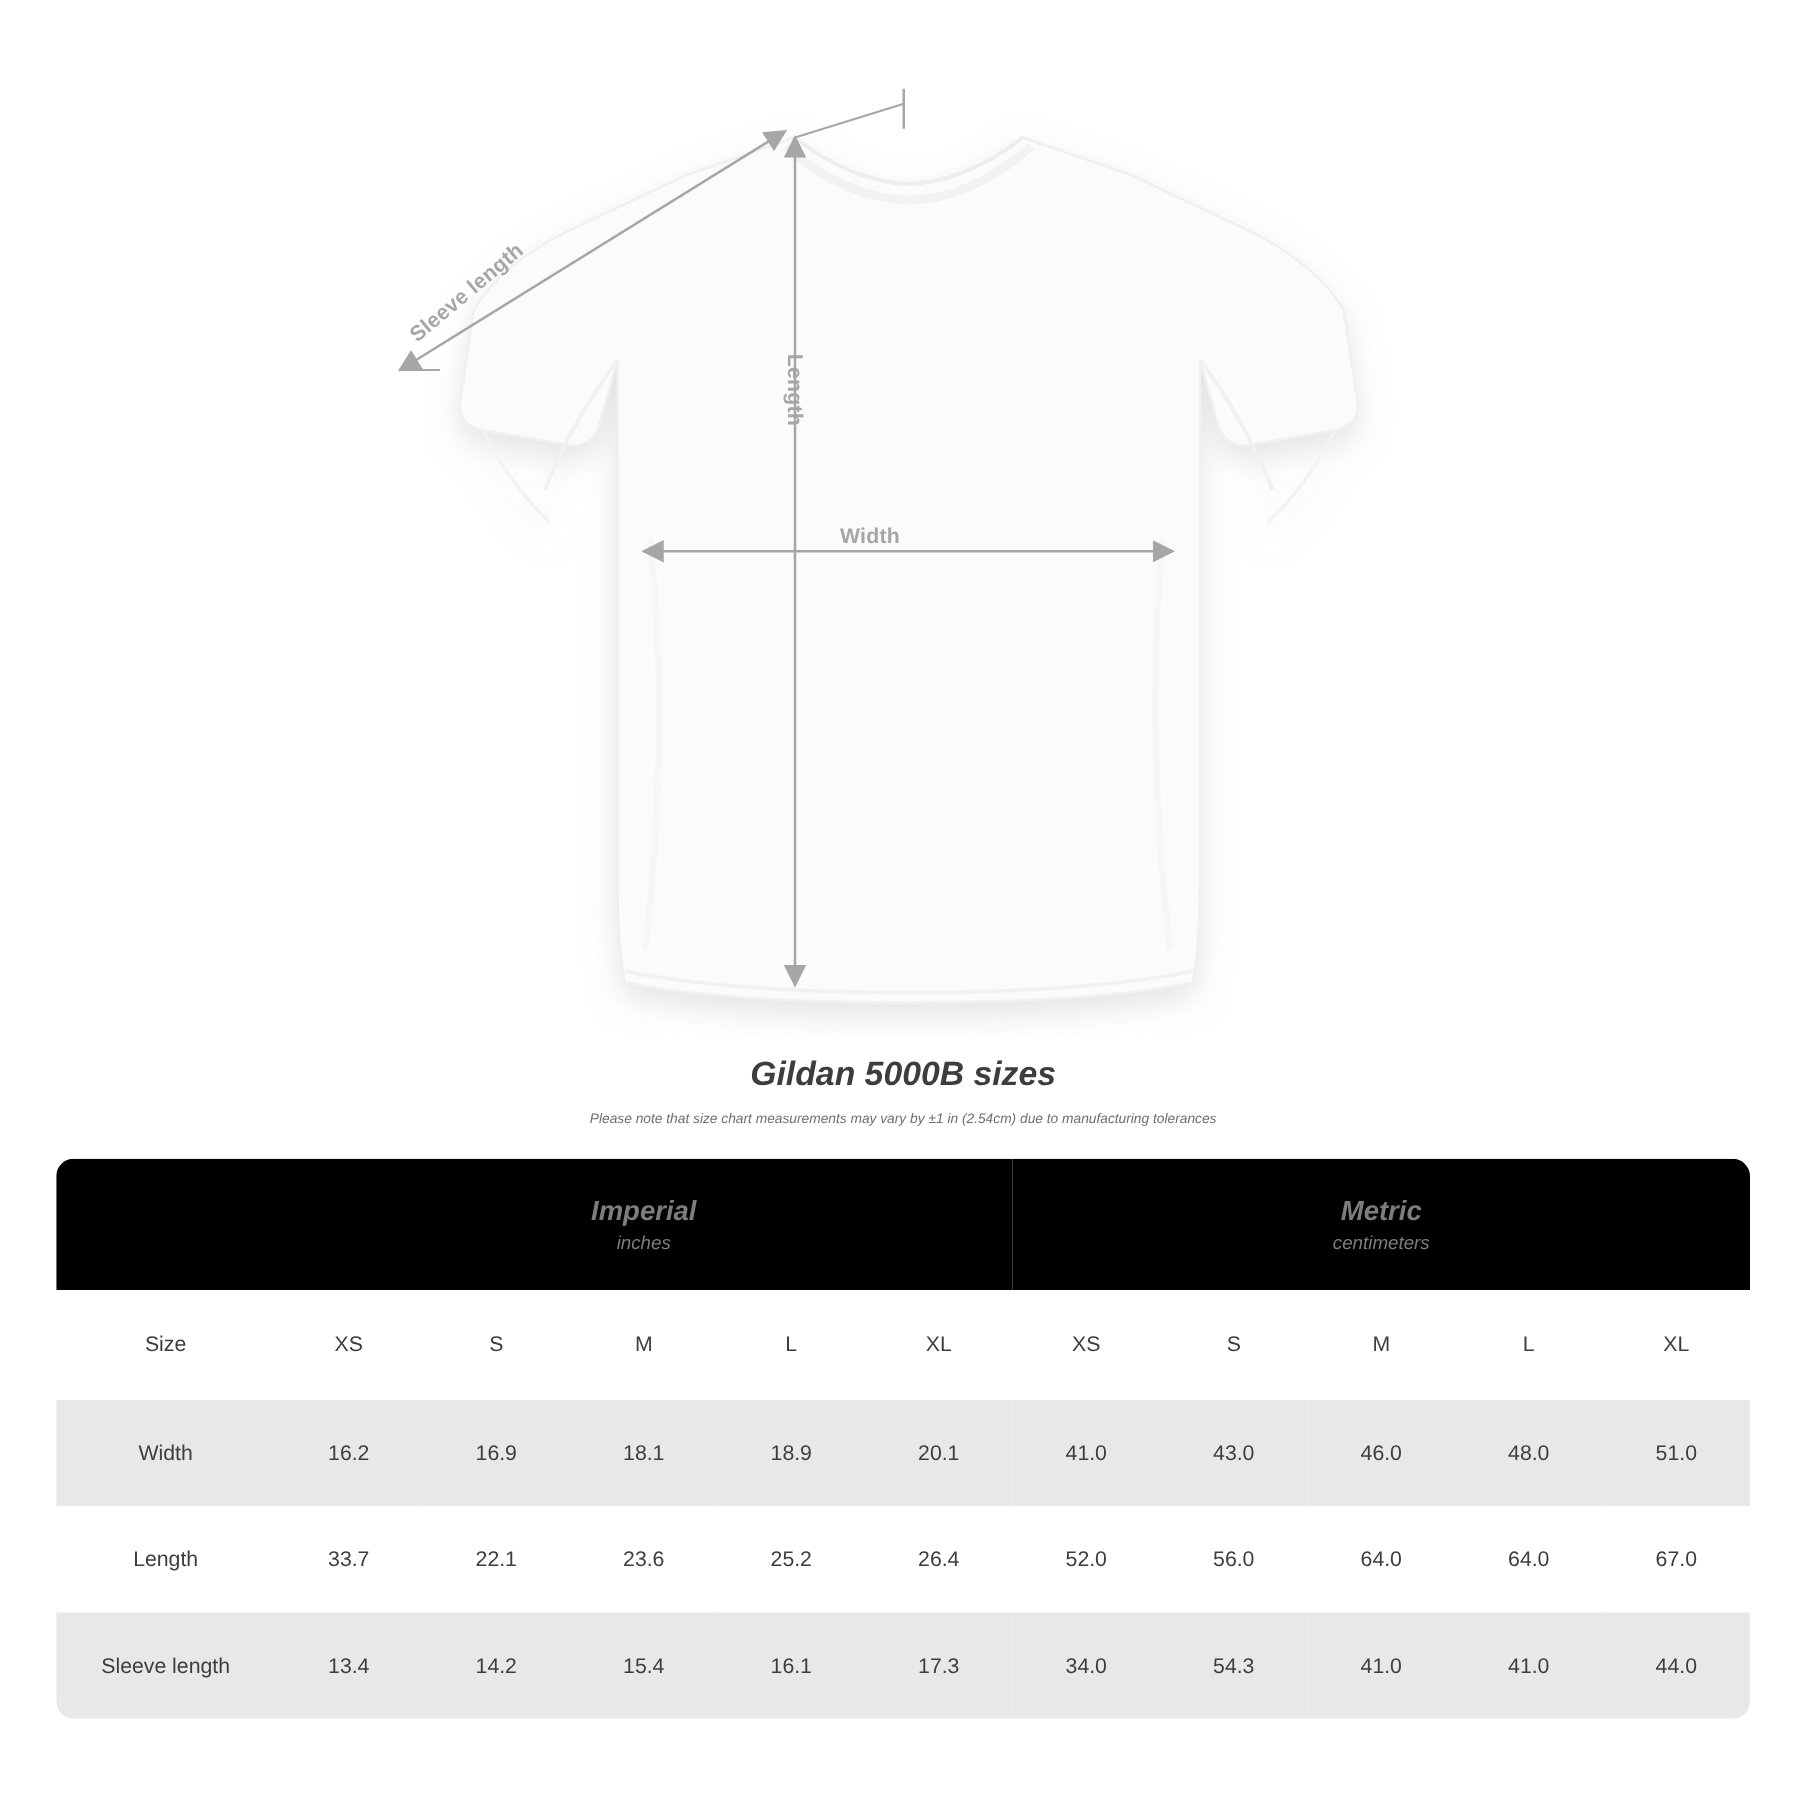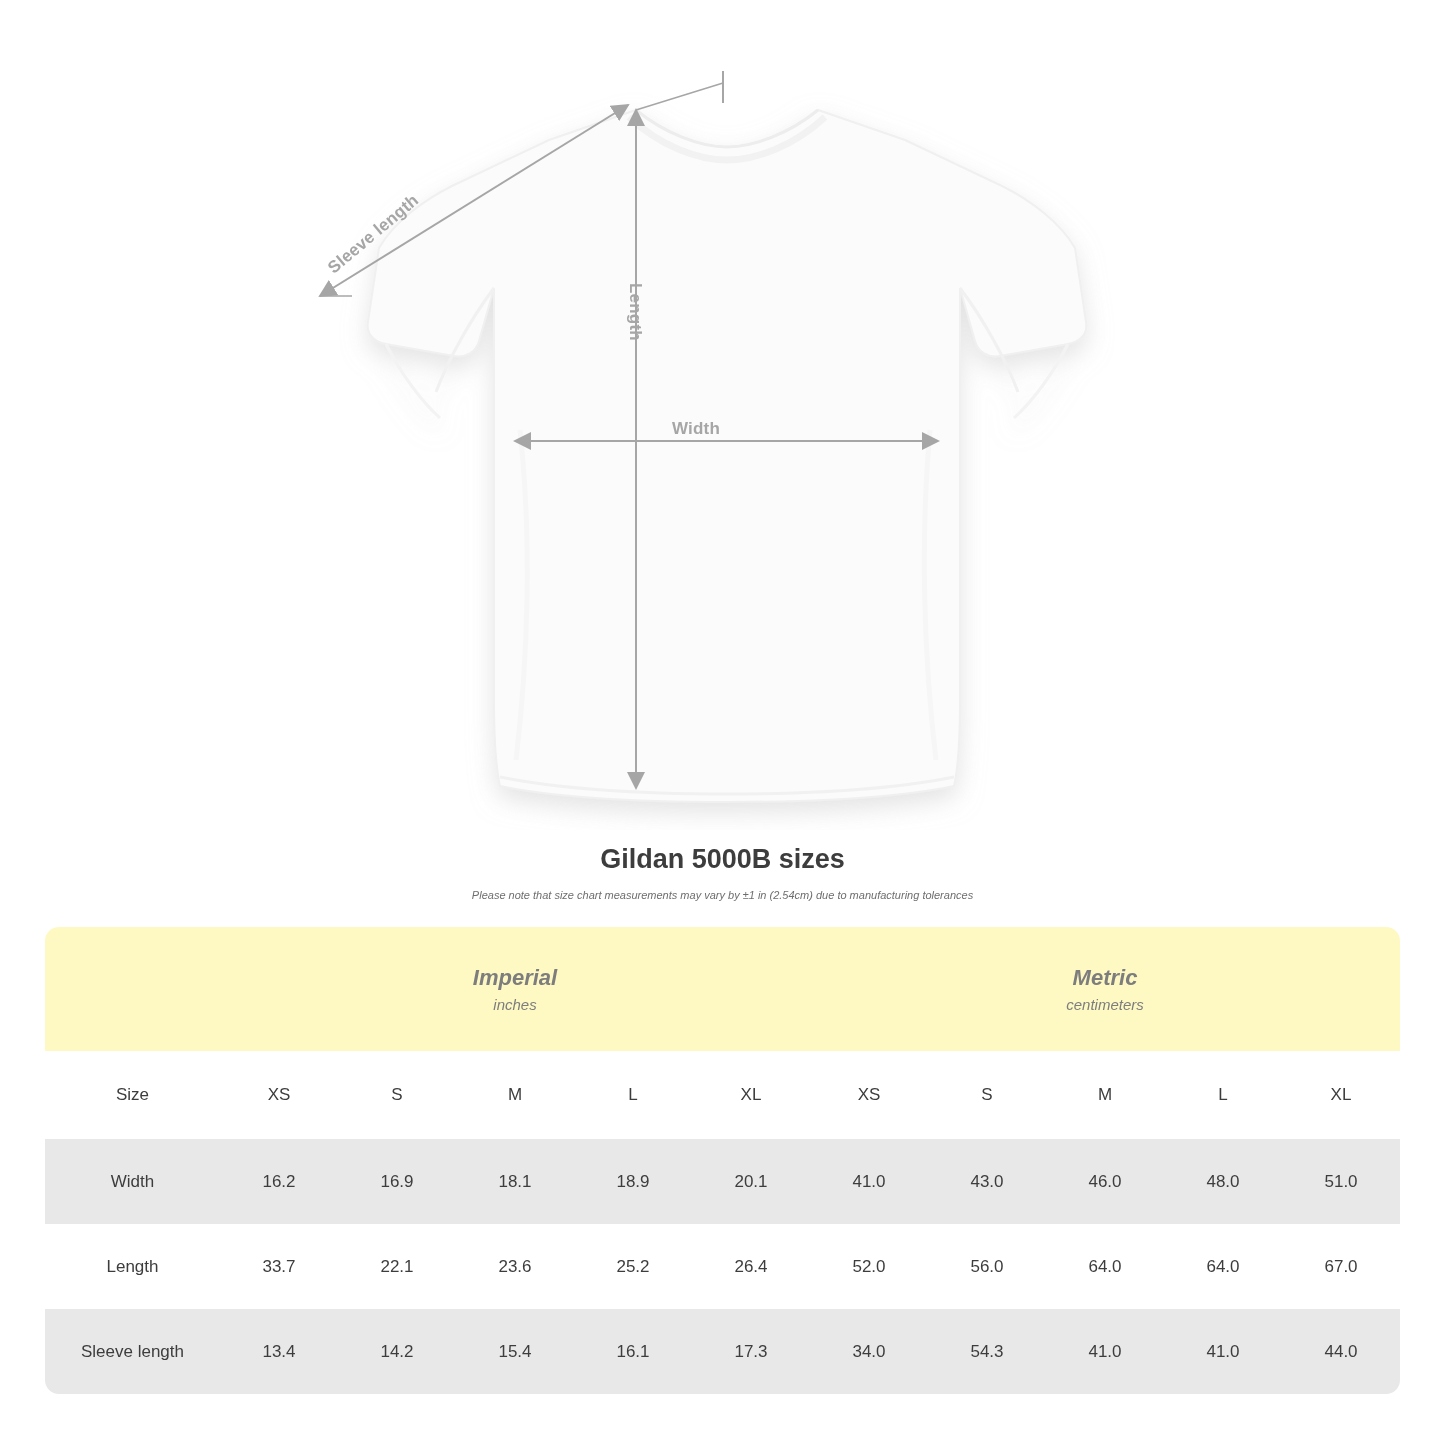--- a/index.html
+++ b/index.html
@@ -62,20 +62,21 @@
   
   .heading-block {
     text-align: center;
     margin-top: 14px;
   }
   .chart-title {
     font-size: 27px;
     font-weight: bold;
     color: #3d3d3d;
     margin: 0 0 14px 0;
+    font-style: italic;
   }
   .chart-note {
     font-size: 11px;
     font-style: italic;
     color: #6e6e6e;
     margin: 0;
   }
 
   
   .table-wrap {
@@ -89,22 +90,22 @@
     table-layout: fixed;
   }
   table.size-table td,
   table.size-table th {
     text-align: center;
     vertical-align: middle;
     font-weight: normal;
   }
 
   .unit-header td {
-    background: #fef9c3;
-    height: 124px;
+    background: #000000;
+    height: 105px;
     padding: 0;
   }
   .unit-name {
     font-size: 22px;
     font-style: italic;
     font-weight: bold;
     color: #7d7d7d;
     line-height: 1.2;
   }
   .unit-sub {

